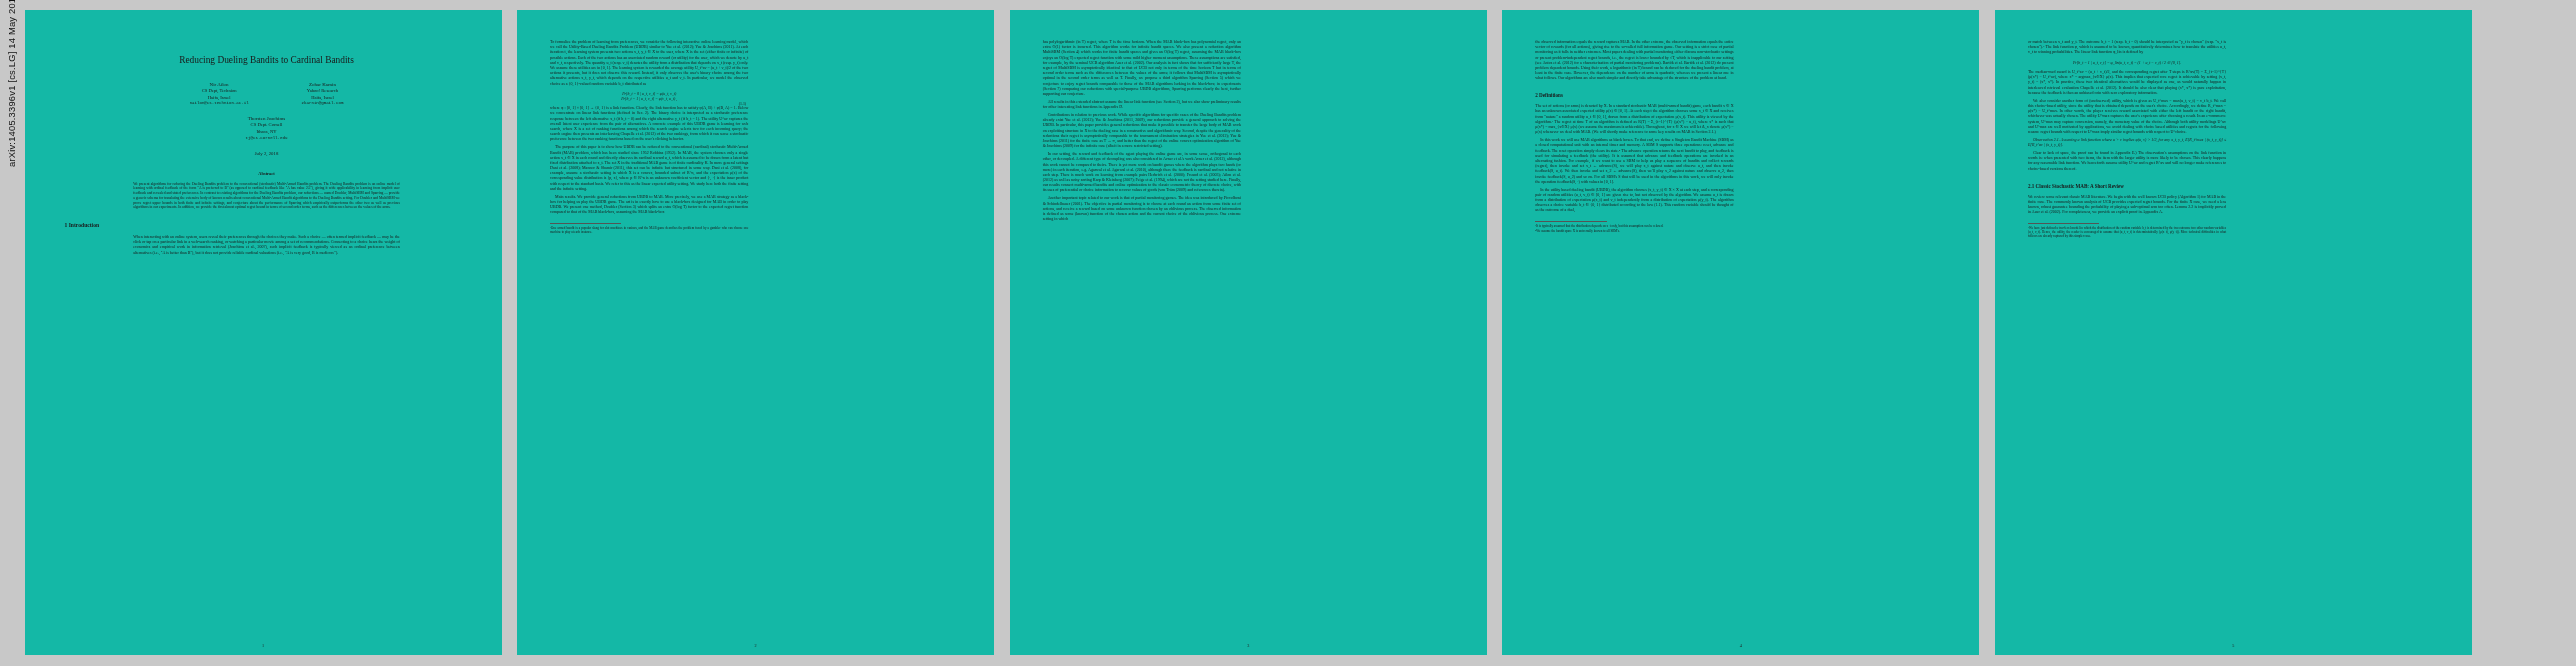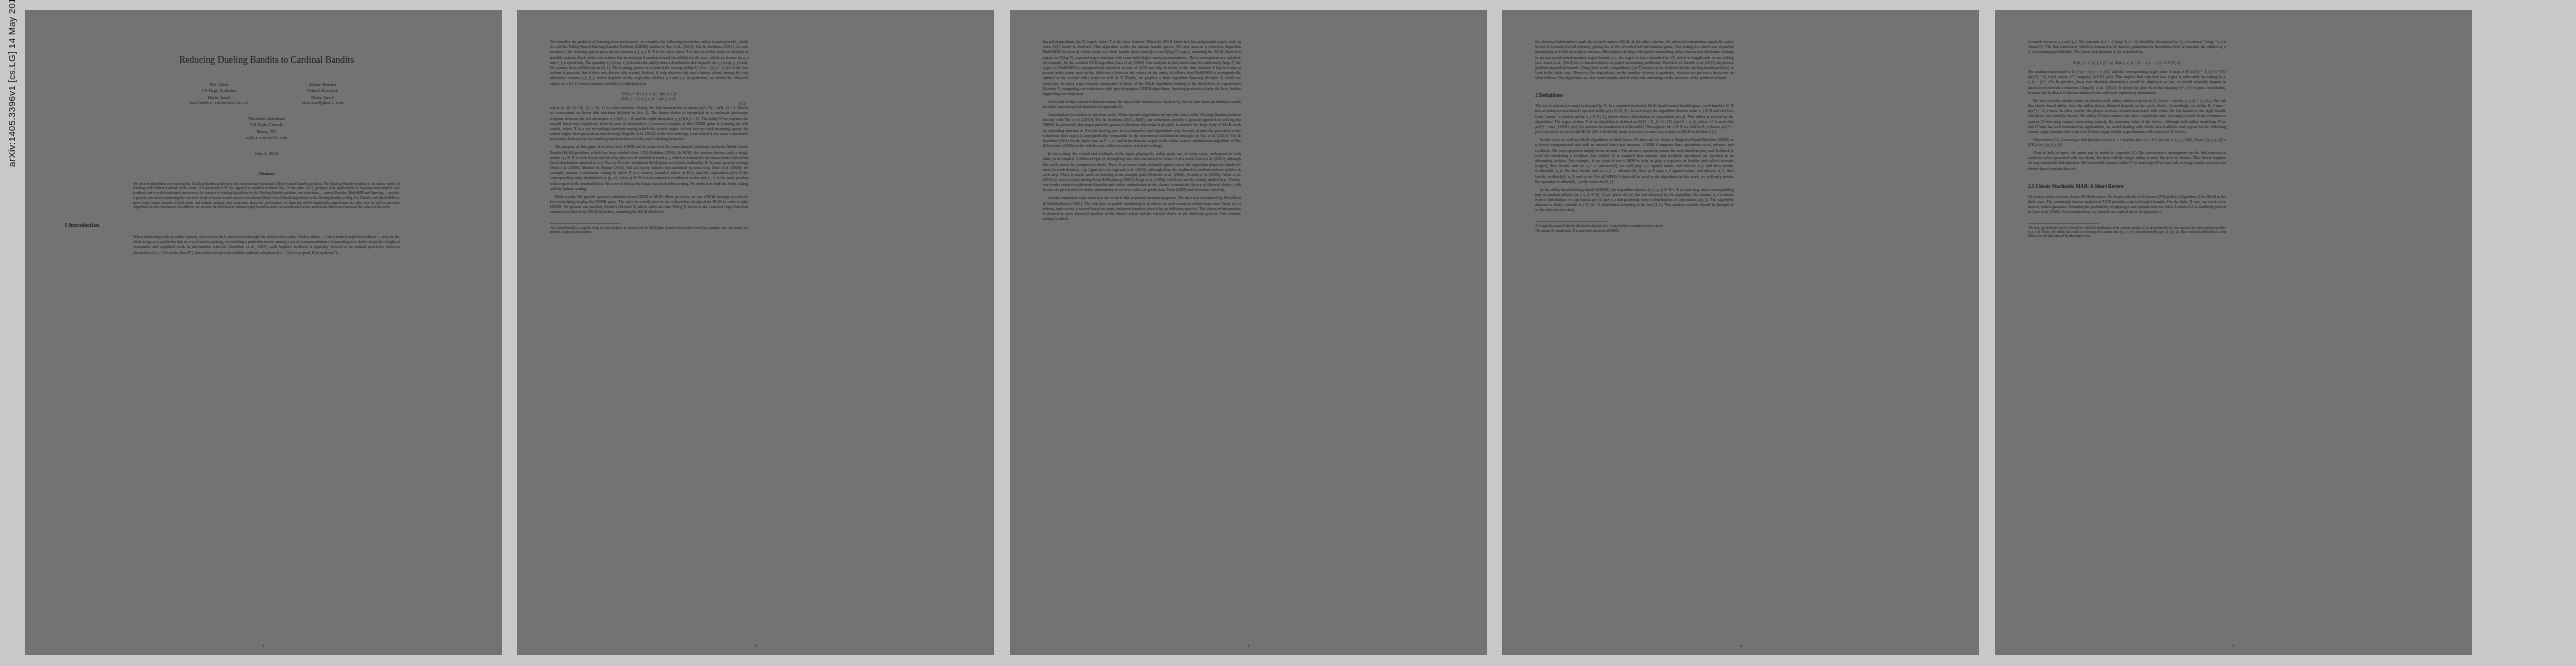--- a/index.html
+++ b/index.html
@@ -28,21 +28,21 @@
     width: 333px;
     transform: rotate(-90deg);
     transform-origin: 0 0;
     font-family: "Liberation Sans", sans-serif;
     font-size: 9.4px;
     color: #111;
     white-space: nowrap;
     letter-spacing: 0.2px;
   }
   .page {
-    background: #737373;
+    background: #14b8a6;
     position: relative;
     height: 645px;
     margin: 10px 0 0 0;
     box-sizing: border-box;
     padding: 29px 33px 16.7px 33px;
     font-size: 4px;
     line-height: 1.30;
     color: #1a1a1a;
     text-align: justify;
     overflow: hidden;

